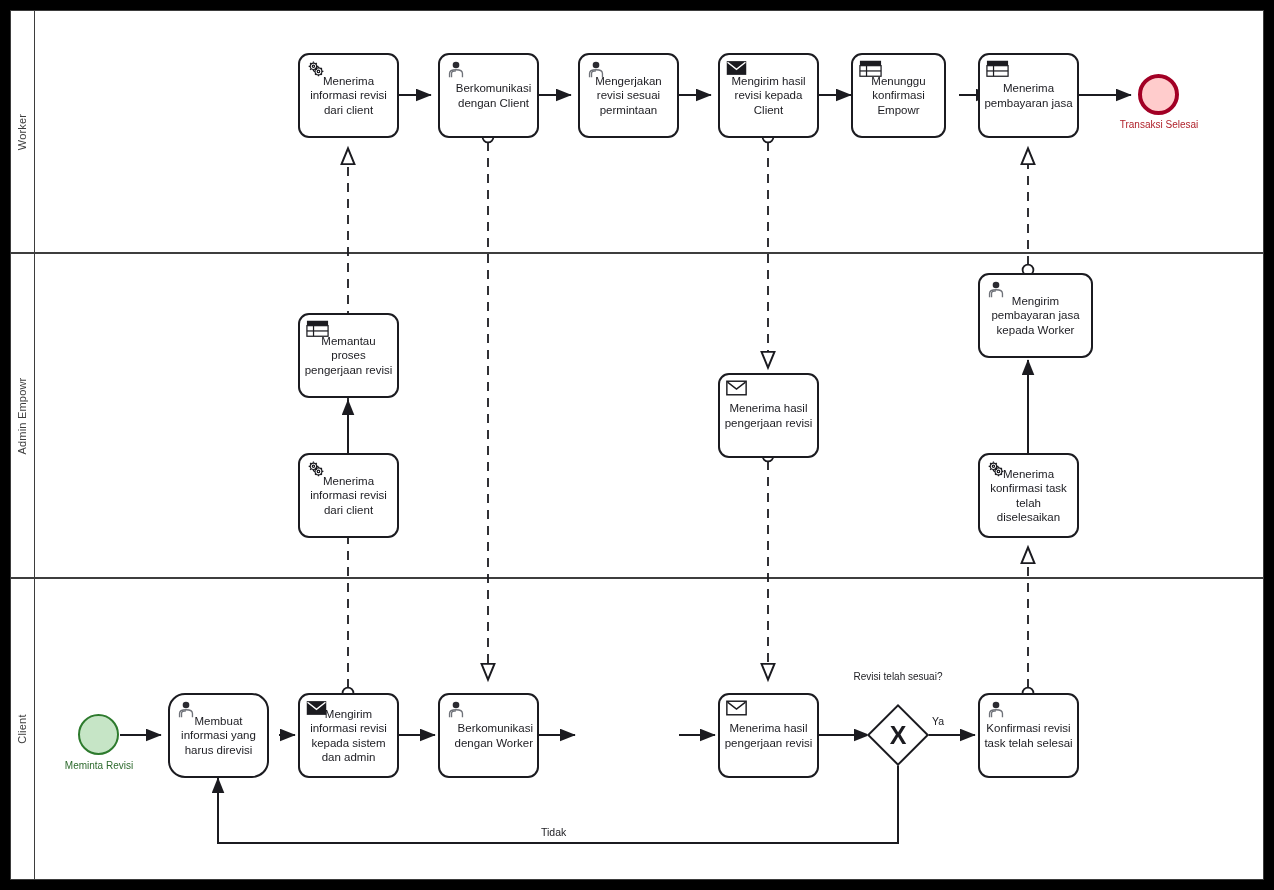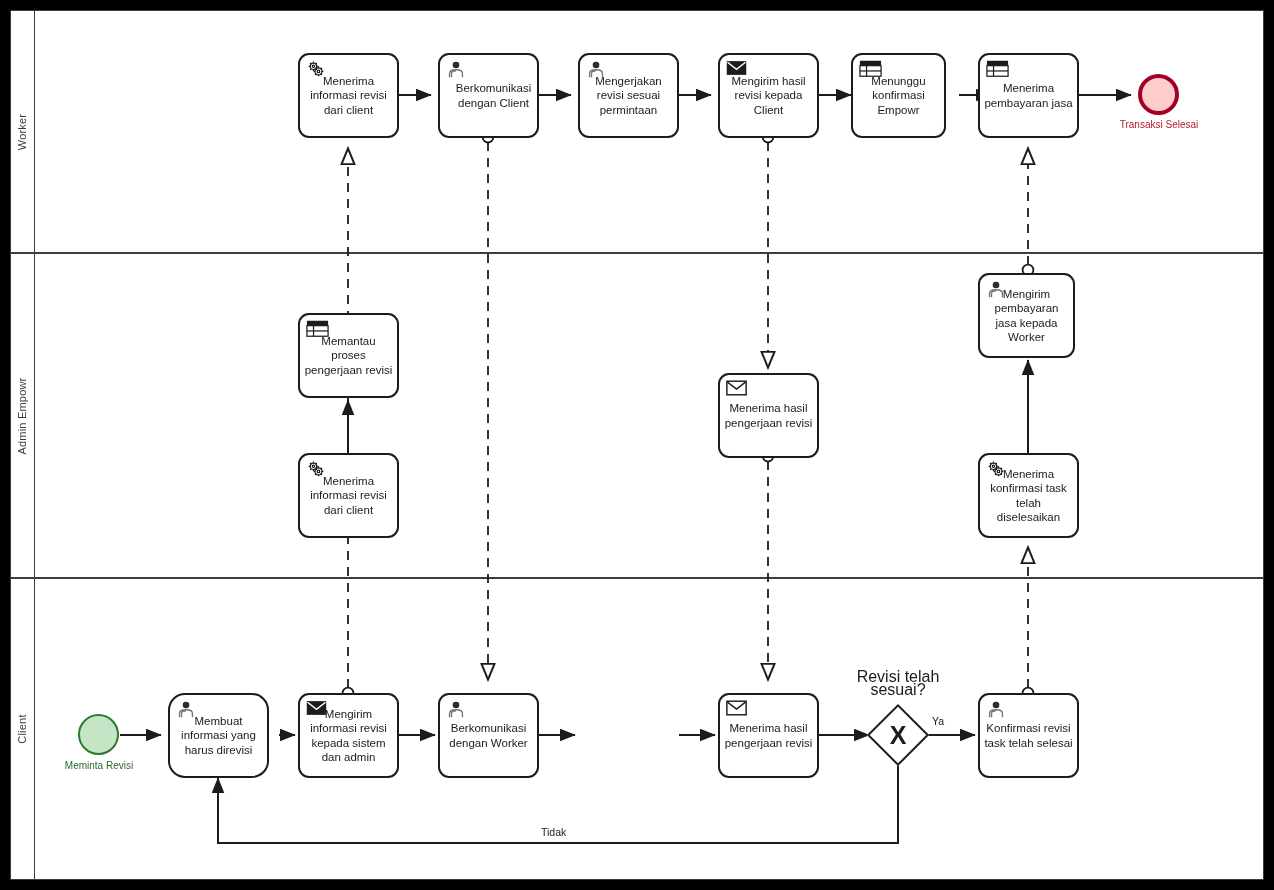--- a/index.html
+++ b/index.html
@@ -130,21 +130,21 @@
   }
   .flow-label{
     position:absolute;
     font-size:10.5px;
     color:#1b1b20;
     white-space:nowrap;
     z-index:6;
   }
   .gw-label{
     position:absolute;
-    font-size:16px;
+    font-size:10px;
     color:#1b1b20;
     text-align:center;
     line-height:13px;
     z-index:6;
   }
 </style>
 </head>
 <body>
 
 <div id="canvas">
@@ -333,21 +333,21 @@
   <div class="task" style="left:718px;top:373px;width:101px;height:85px;">
     <span class="task-icon">
       <svg viewBox="0 0 22 16" width="21" height="16">
         <rect x="0.9" y="0.9" width="20.2" height="14.2" fill="#ffffff" stroke="#1b1b20" stroke-width="1.5"></rect>
         <path d="M1.6 1.8 L11 9.2 L20.4 1.8" fill="none" stroke="#1b1b20" stroke-width="1.5"></path>
       </svg>
     </span>
     <span class="tlabel">Menerima hasil pengerjaan revisi</span>
   </div>
 
-  <div class="task" style="left:978px;top:273px;width:97px;height:85px;">
+  <div class="task" style="left:978px;top:273px;width:115px;height:85px;">
     <span class="task-icon">
       <svg viewBox="0 0 20 20" width="20" height="19">
         <g fill="none" stroke="#6f7279" stroke-width="1.4">
           <path d="M3.2 18.2v-4.1c0-2.4 2.1-3.8 6.8-3.8s6.8 1.4 6.8 3.8v4.1"></path>
         </g>
         <circle cx="10" cy="5.3" r="3.5" fill="#2b2b31"></circle>
         <path d="M5.3 18.2v-4.1c0-1.6 1.3-2.6 4.7-2.6" fill="none" stroke="#6f7279" stroke-width="1.4"></path>
       </svg>
     </span>
     <span class="tlabel">Mengirim pembayaran jasa kepada Worker</span>
@@ -388,21 +388,21 @@
   <div class="task" style="left:298px;top:693px;width:101px;height:85px;">
     <span class="task-icon">
       <svg viewBox="0 0 22 16" width="21" height="16">
         <rect x="0.8" y="0.8" width="20.4" height="14.4" fill="#1b1b20"></rect>
         <path d="M1.6 2 L11 9.4 L20.4 2" fill="none" stroke="#ffffff" stroke-width="1.5"></path>
       </svg>
     </span>
     <span class="tlabel">Mengirim informasi revisi kepada sistem dan admin</span>
   </div>
 
-  <div class="task" style="left:438px;top:693px;width:101px;height:85px;">
+  <div class="task" style="left:438px;top:693px;width:101px;height:85px;text-align:right;">
     <span class="task-icon">
       <svg viewBox="0 0 20 20" width="20" height="19">
         <g fill="none" stroke="#6f7279" stroke-width="1.4">
           <path d="M3.2 18.2v-4.1c0-2.4 2.1-3.8 6.8-3.8s6.8 1.4 6.8 3.8v4.1"></path>
         </g>
         <circle cx="10" cy="5.3" r="3.5" fill="#2b2b31"></circle>
         <path d="M5.3 18.2v-4.1c0-1.6 1.3-2.6 4.7-2.6" fill="none" stroke="#6f7279" stroke-width="1.4"></path>
       </svg>
     </span>
     <span class="tlabel">Berkomunikasi dengan Worker</span>

